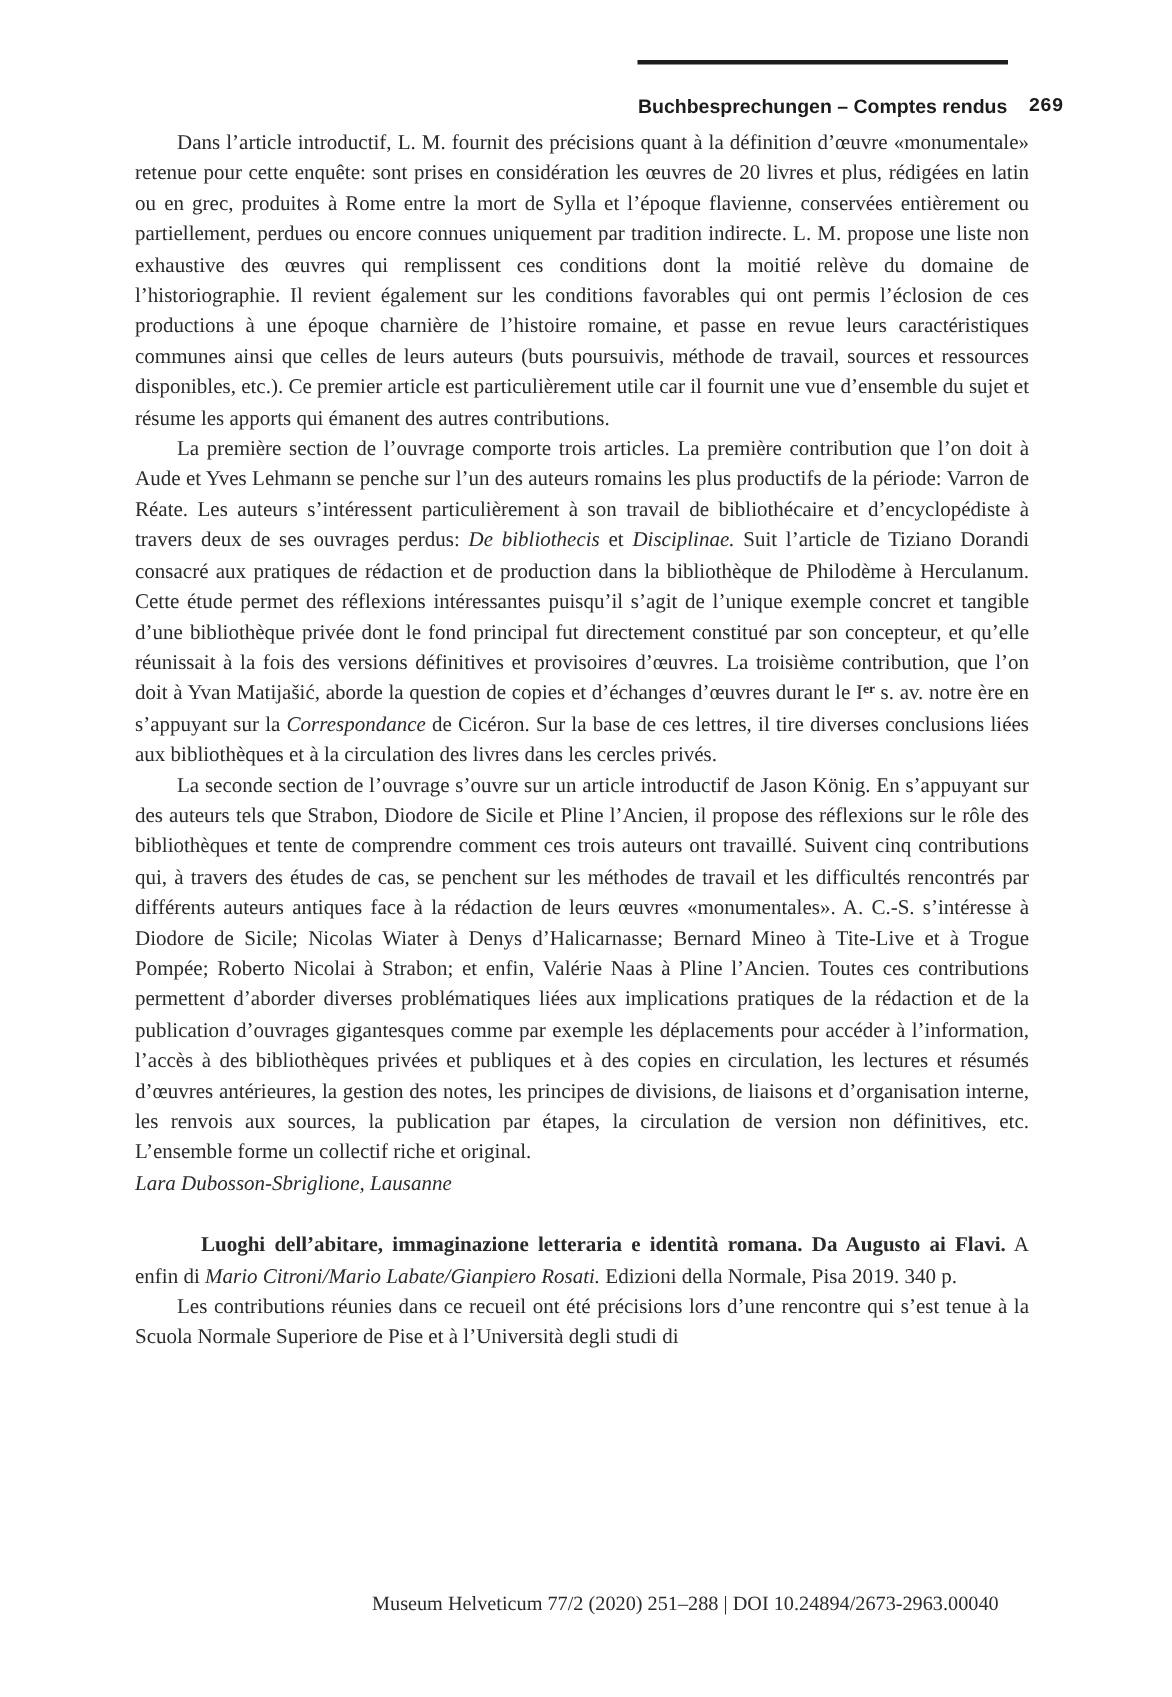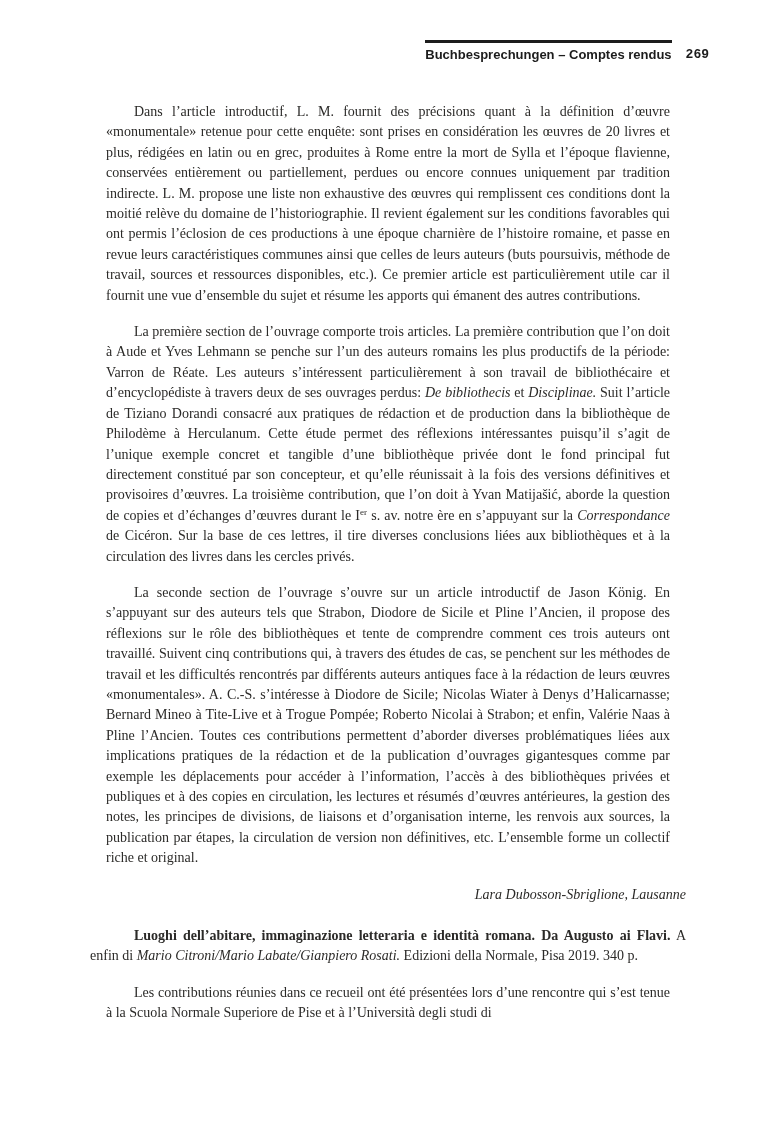--- a/index.html
+++ b/index.html
@@ -26,61 +26,61 @@
     align-items: flex-end;
     gap: 14px;
     font-family: "Liberation Sans", "DejaVu Sans", sans-serif;
     font-weight: bold;
     font-size: 13px;
     color: #1c1c1c;
     white-space: nowrap;
   }
   .running-title-wrap {
     border-top: 3px solid #1d1d1d;
-    padding-top: 4px;
+    padding-top: 20px;
     line-height: 15px;
   }
   .page-number {
     line-height: 15px;
     font-family: Liberation Mono, monospace;
   }
 
   
   .content {
     position: absolute;
     top: 86px;
     left: 90px;
     width: 596px;
     height: 968px;
     overflow: hidden;
     font-size: 14px;
     line-height: 20.4px;
     text-align: justify;
   }
   .para {
-    margin: 16px;
+    margin: 0;
   }
   .para.indent {
     text-indent: 28px;
   }
   .signature {
     margin: 0;
-    text-align: right;
     font-style: italic;
   }
   .heading {
     margin: 21px 0 0 0;
   }
   .seg-i { font-style: italic; }
   .seg-b { font-weight: bold; margin-left: 44px; }
   .seg-sup {
     font-size: 9px;
     line-height: 0;
     position: relative;
     top: -4.5px;
+    font-weight: bold;
   }
 
   
   .page-footer {
     position: absolute;
     top: 1060px;
     left: 248px;
     font-size: 13.5px;
     line-height: 17px;
     color: #2b2a28;
@@ -98,17 +98,20 @@
     </div>
     <span class="page-number">269</span>
   </header>
 
   <main class="content">
     <p class="para indent"><span>Dans l’article introductif, L. M. fournit des précisions quant à la définition d’œuvre «monumentale» retenue pour cette enquête: sont prises en considération les œuvres de 20 livres et plus, rédigées en latin ou en grec, produites à Rome entre la mort de Sylla et l’époque flavienne, conservées entièrement ou partiellement, perdues ou encore connues uniquement par tradition indirecte. L. M. propose une liste non exhaustive des œuvres qui remplissent ces conditions dont la moitié relève du domaine de l’historiographie. Il revient également sur les conditions favorables qui ont permis l’éclosion de ces productions à une époque charnière de l’histoire romaine, et passe en revue leurs caractéristiques communes ainsi que celles de leurs auteurs (buts poursuivis, méthode de travail, sources et ressources disponibles, etc.). Ce premier article est particulièrement utile car il fournit une vue d’ensemble du sujet et résume les apports qui émanent des autres contributions.</span></p>
     <p class="para indent"><span>La première section de l’ouvrage comporte trois articles. La première contribution que l’on doit à Aude et Yves Lehmann se penche sur l’un des auteurs romains les plus productifs de la période: Varron de Réate. Les auteurs s’intéressent particulièrement à son travail de bibliothécaire et d’encyclopédiste à travers deux de ses ouvrages perdus: </span><span class="seg-i">De bibliothecis</span><span> et </span><span class="seg-i">Disciplinae.</span><span> Suit l’article de Tiziano Dorandi consacré aux pratiques de rédaction et de production dans la bibliothèque de Philodème à Herculanum. Cette étude permet des réflexions intéressantes puisqu’il s’agit de l’unique exemple concret et tangible d’une bibliothèque privée dont le fond principal fut directement constitué par son concepteur, et qu’elle réunissait à la fois des versions définitives et provisoires d’œuvres. La troisième contribution, que l’on doit à Yvan Matijašić, aborde la question de copies et d’échanges d’œuvres durant le I</span><span class="seg-sup">er</span><span> s. av. notre ère en s’appuyant sur la </span><span class="seg-i">Correspondance</span><span> de Cicéron. Sur la base de ces lettres, il tire diverses conclusions liées aux bibliothèques et à la circulation des livres dans les cercles privés.</span></p>
     <p class="para indent"><span>La seconde section de l’ouvrage s’ouvre sur un article introductif de Jason König. En s’appuyant sur des auteurs tels que Strabon, Diodore de Sicile et Pline l’Ancien, il propose des réflexions sur le rôle des bibliothèques et tente de comprendre comment ces trois auteurs ont travaillé. Suivent cinq contributions qui, à travers des études de cas, se penchent sur les méthodes de travail et les difficultés rencontrés par différents auteurs antiques face à la rédaction de leurs œuvres «monumentales». A. C.-S. s’intéresse à Diodore de Sicile; Nicolas Wiater à Denys d’Halicarnasse; Bernard Mineo à Tite-Live et à Trogue Pompée; Roberto Nicolai à Strabon; et enfin, Valérie Naas à Pline l’Ancien. Toutes ces contributions permettent d’aborder diverses problématiques liées aux implications pratiques de la rédaction et de la publication d’ouvrages gigantesques comme par exemple les déplacements pour accéder à l’information, l’accès à des bibliothèques privées et publiques et à des copies en circulation, les lectures et résumés d’œuvres antérieures, la gestion des notes, les principes de divisions, de liaisons et d’organisation interne, les renvois aux sources, la publication par étapes, la circulation de version non définitives, etc. L’ensemble forme un collectif riche et original.</span></p>
     <p class="signature">Lara Dubosson-Sbriglione, Lausanne</p>
     <p class="para heading"><span class="seg-b">Luoghi dell’abitare, immaginazione letteraria e identità romana. Da Augusto ai Flavi.</span><span> A enfin di </span><span class="seg-i">Mario Citroni/Mario Labate/Gianpiero Rosati.</span><span> Edizioni della Normale, Pisa 2019. 340 p.</span></p>
-    <p class="para indent"><span>Les contributions réunies dans ce recueil ont été présentées lors d’une rencontre qui s’est tenue à la Scuola Normale Superiore de Pise et à l’Università degli studi di</span></p>
+    <p class="para indent"><span>Les contributions réunies dans ce recueil ont été précisions lors d’une rencontre qui s’est tenue à la Scuola Normale Superiore de Pise et à l’Università degli studi di</span></p>
   </main>
 
+  <footer class="page-footer">
+    <span>Museum Helveticum 77/2 (2020) 251–288 | DOI 10.24894/2673-2963.00040</span>
+  </footer>
 
 </div>
 
 </body></html>

